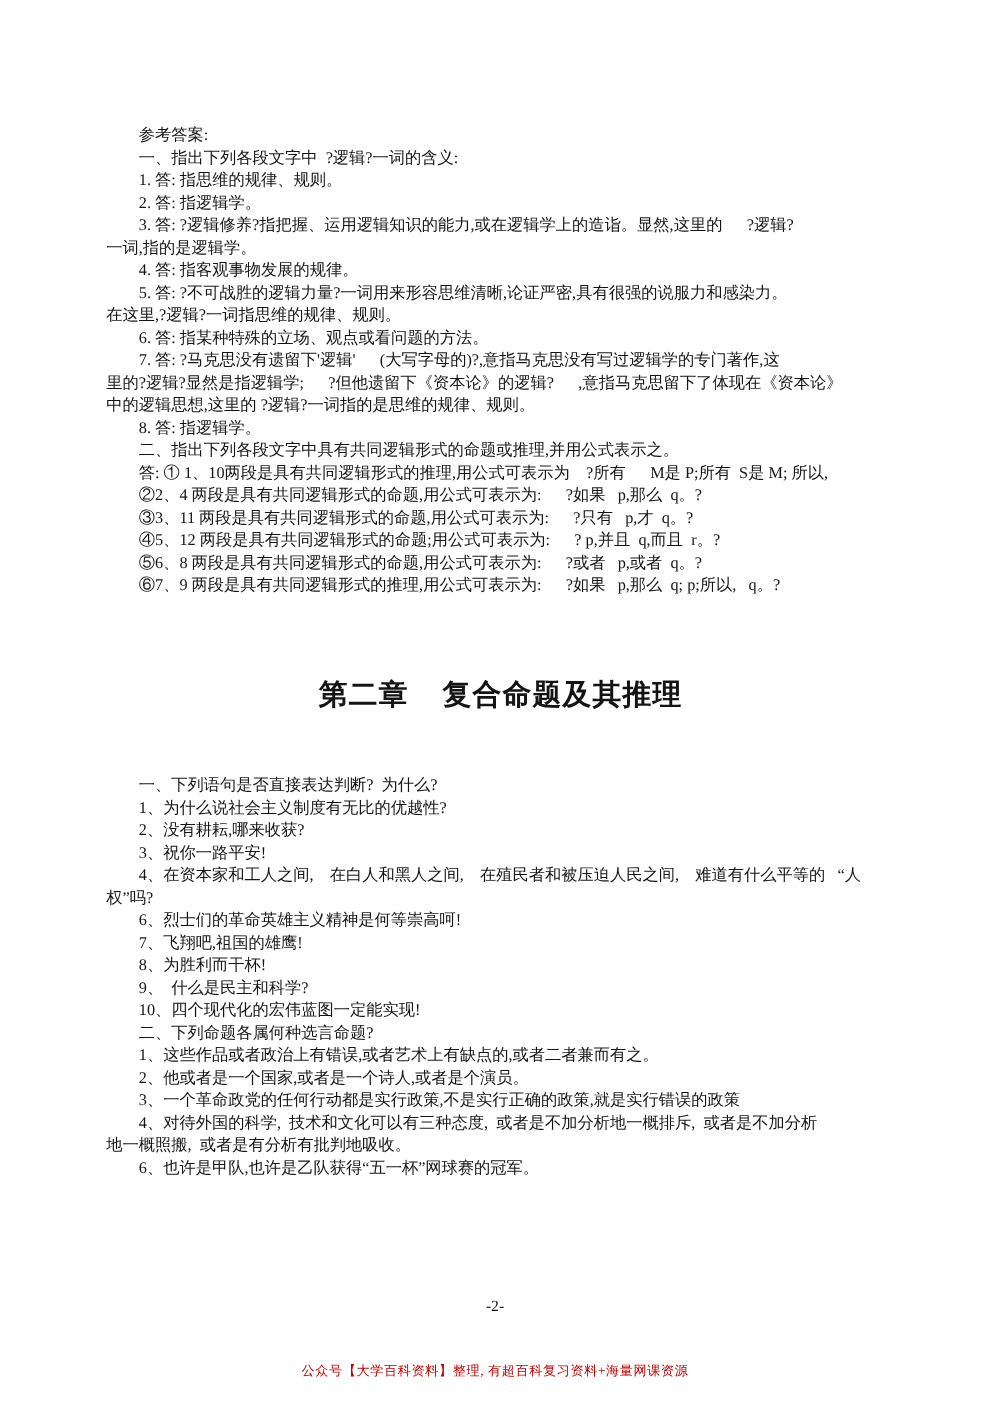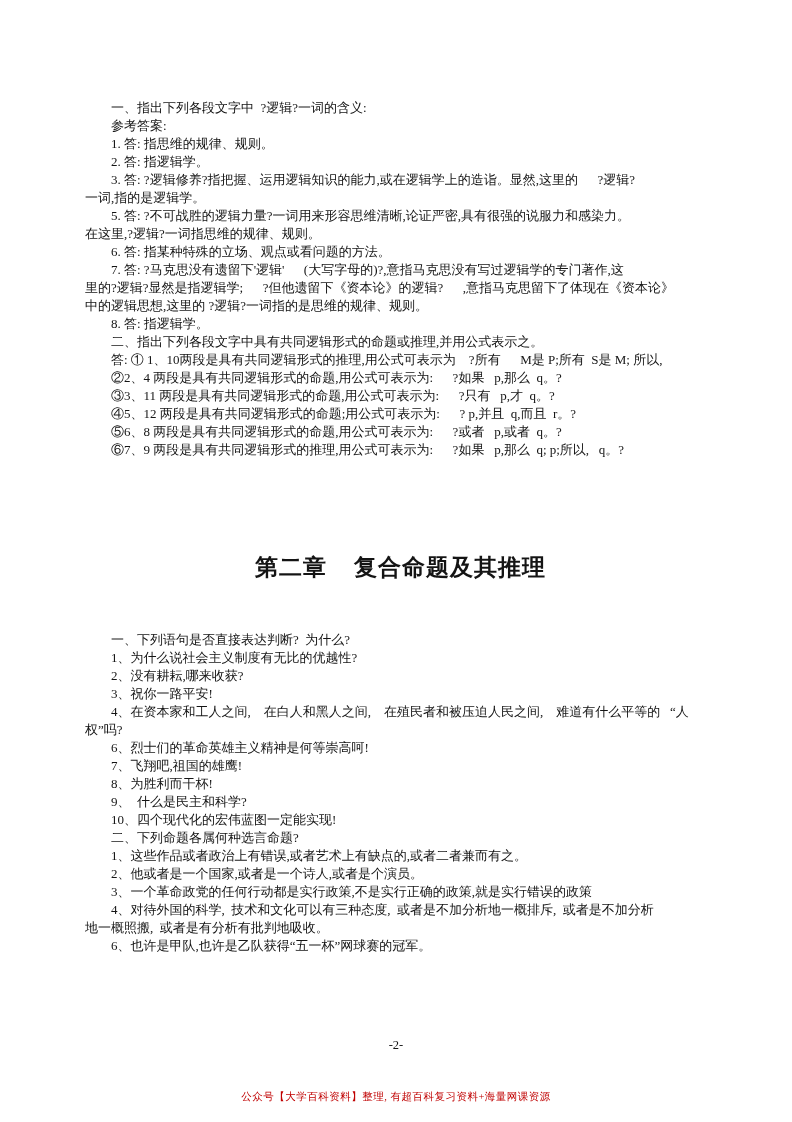--- a/index.html
+++ b/index.html
@@ -27,21 +27,21 @@
     line-height: 18px;
     white-space: pre-wrap;
     word-break: break-all;
   }
   .line.indent { padding-left: 26px; }
   .chapter {
     text-align: center;
     font-size: 23px;
     font-weight: bold;
     letter-spacing: 1px;
-    margin-top: 94px;
+    margin-top: 64px;
     margin-bottom: 48px;
     white-space: pre-wrap;
     line-height: 30px;
   }
   .pagenum {
     position: absolute;
     top: 1038px;
     left: 0;
     right: 0;
     text-align: center;
@@ -60,32 +60,33 @@
   }
 </style>
 </head>
 <body>
 
 <div class="page">
   <div class="content">
 
     <div class="section">
 
+        <div class="line indent">参考答案:</div>
+
         <div class="line indent">一、指出下列各段文字中  ?逻辑?一词的含义:</div>
-
-        <div class="line indent">参考答案:</div>
 
         <div class="line indent">1. 答: 指思维的规律、规则。</div>
 
         <div class="line indent">2. 答: 指逻辑学。</div>
 
         <div class="line indent">3. 答: ?逻辑修养?指把握、运用逻辑知识的能力,或在逻辑学上的造诣。显然,这里的      ?逻辑?</div>
 
         <div class="line">一词,指的是逻辑学。</div>
 
+        <div class="line indent">4. 答: 指客观事物发展的规律。</div>
 
         <div class="line indent">5. 答: ?不可战胜的逻辑力量?一词用来形容思维清晰,论证严密,具有很强的说服力和感染力。</div>
 
         <div class="line">在这里,?逻辑?一词指思维的规律、规则。</div>
 
         <div class="line indent">6. 答: 指某种特殊的立场、观点或看问题的方法。</div>
 
         <div class="line indent">7. 答: ?马克思没有遗留下'逻辑'      (大写字母的)?,意指马克思没有写过逻辑学的专门著作,这</div>
 
         <div class="line">里的?逻辑?显然是指逻辑学;      ?但他遗留下《资本论》的逻辑?      ,意指马克思留下了体现在《资本论》</div>

